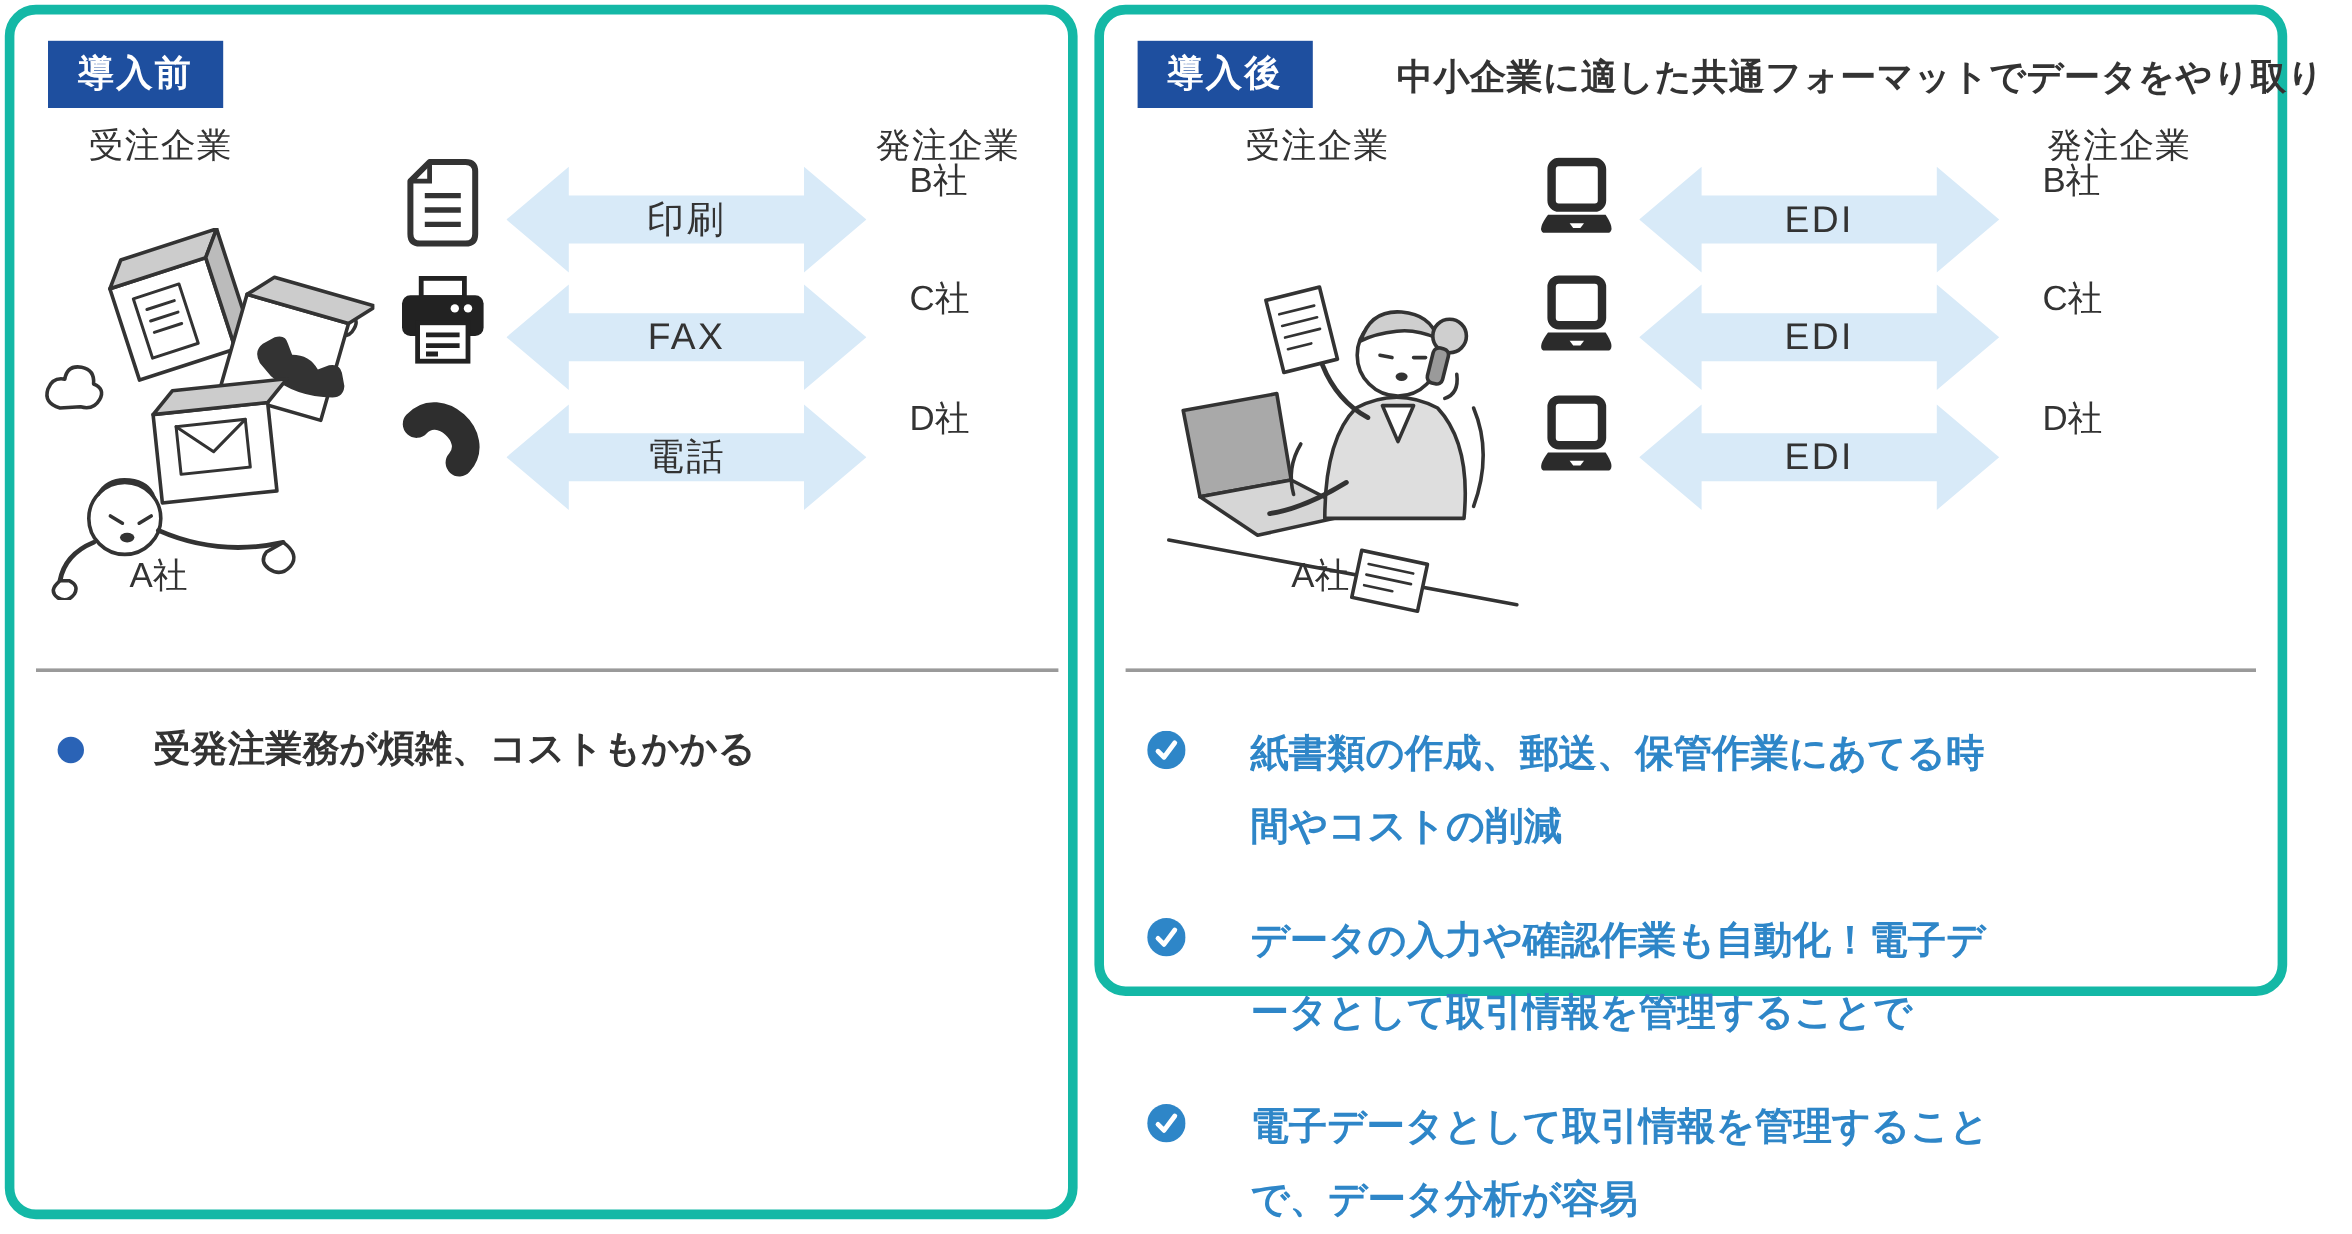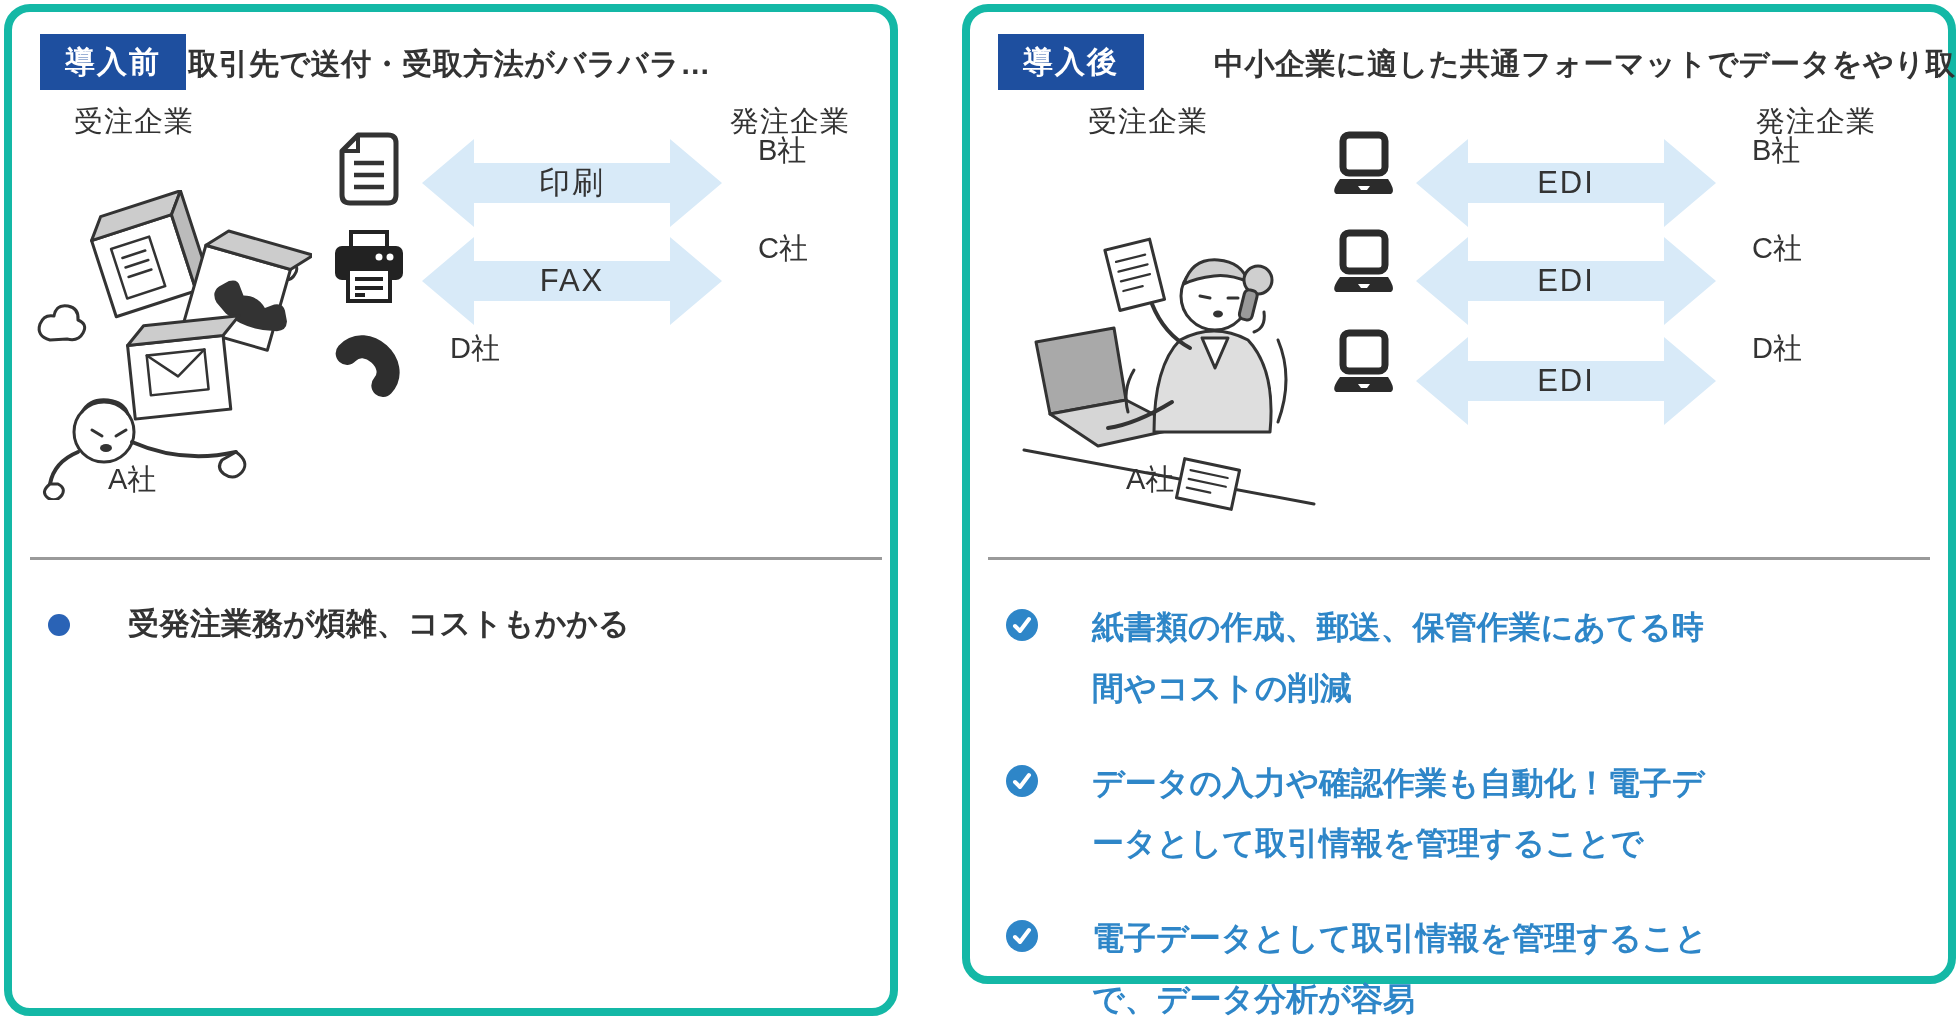--- a/index.html
+++ b/index.html
@@ -2,21 +2,21 @@
 <html><head>
 <meta charset="utf-8">
 <style>
   * { margin:0; padding:0; box-sizing:border-box; }
   html,body { width:1960px; height:1028px; background:#ffffff;
     font-family:"Liberation Sans","DejaVu Sans",sans-serif; color:#333; }
   .stage { position:relative; width:1960px; height:1028px; background:#fff; overflow:hidden; }
 
   .panel { position:absolute; top:4px; background:#fff; border:8px solid #14b8a6; border-radius:26px; }
   .panel-before { left:4px;  width:894px; height:1012px; }
-  .panel-after  { left:962px; width:994px; height:980px; }
+  .panel-after  { left:912px; width:994px; height:826px; }
 
   .badge { position:absolute; left:28px; top:22px; background:#1e4f9f; color:#fff;
     font-size:30px; font-weight:bold; line-height:1; padding:13px 25px; letter-spacing:2px; }
   .headline { position:absolute; top:32px; font-size:30px; font-weight:bold; color:#333;
     white-space:nowrap; letter-spacing:0.5px; }
   .panel-before .headline { left:176px; }
   .panel-after  .headline { left:244px; }
 
   .role { position:absolute; font-size:29px; color:#333; letter-spacing:1px; }
   .self-company { position:absolute; font-size:29px; color:#333; }
@@ -45,21 +45,20 @@
 
   .illus { position:absolute; }
 </style>
 </head>
 <body>
 
 <div class="stage">
 
   <section class="panel panel-before">
     <div class="badge">導入前</div>
-    <div class="headline">取引先で送付・受取方法がバラバラ…</div>
 
     <div class="role" style="left:62px; top:90px;">受注企業</div>
     <div class="role" style="left:718px; top:90px;">発注企業</div>
 
     <svg class="illus" style="left:20px; top:178px;" width="280" height="310" viewBox="0 0 280 310">
       <g stroke="#333" stroke-width="3" fill="#fff" stroke-linejoin="round" stroke-linecap="round">
 
         <path d="M18 150 q-14 -4 -10 -16 q4 -10 14 -8 q2 -12 14 -10 q11 2 10 14 q10 4 5 13 q-5 9 -16 6 z" fill="#fff"></path>
         <path d="M235 90 q-12 -3 -9 -14 q3 -9 12 -7 q2 -10 12 -8 q10 2 9 12 q9 3 4 11 q-4 8 -14 5 z" fill="#fff"></path>
 
@@ -143,20 +142,26 @@
     </div>
 
     <div class="diagram-row" style="left:312px; top:317px;">
       <div class="icon-box">
         <svg width="72" height="72" viewBox="0 0 72 72">
           <g transform="rotate(42 36 36)">
             <path d="M12 42 C12 14 60 14 60 42" fill="none" stroke="#2e2e2e" stroke-width="23" stroke-linecap="round"></path>
           </g>
         </svg>
       </div>
+      <div class="arrow-wrap">
+        <svg width="300" height="104" viewBox="0 0 300 104">
+          <polygon points="0,52 52,8 52,32 248,32 248,8 300,52 248,96 248,72 52,72 52,96" fill="#d8eaf8"></polygon>
+        </svg>
+        <div class="arrow-label">電話</div>
+      </div>
       <div class="company">D社</div>
     </div>
 
     <div class="divider"></div>
 
     <ul class="points">
       <li>
         <span class="dot"></span>
         <span class="pt-text">受発注業務が煩雑、コストもかかる</span>
       </li>

